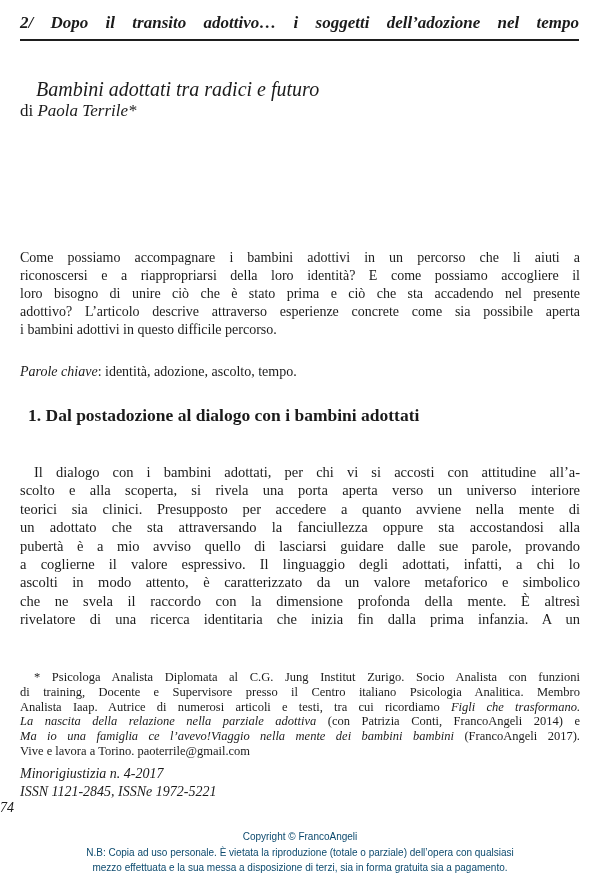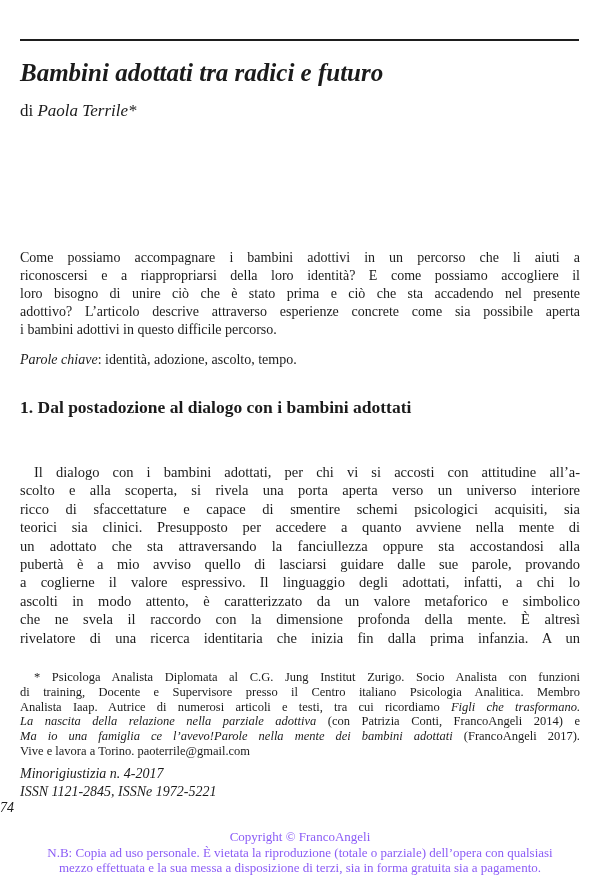--- a/index.html
+++ b/index.html
@@ -12,37 +12,37 @@
   .running-head {
     position:absolute; top:12px; left:20px; right:21px;
     font-size:17px; font-weight:bold; font-style:italic; line-height:22px;
     text-align:justify; text-align-last:justify;
   }
   .head-rule {
     position:absolute; top:39px; left:20px; right:21px;
     border-top:2px solid #1e1e1e; height:0;
   }
   .title {
-    position:absolute; top:56px; left:20px; right:20px; margin:0;
-    font-size:25px; font-style:italic; font-weight:bold; line-height:34px;
+    position:absolute; top:56px; left:20px; right:20px; margin:16px;
+    font-size:20px; font-style:italic; font-weight:normal; line-height:34px;
   }
   .byline {
     position:absolute; top:100px; left:20px;
     font-size:17px; line-height:21px;
   }
   .abstract {
     position:absolute; top:249px; left:20px; right:20px;
     font-size:14px; line-height:18px;
   }
   .keywords {
-    position:absolute; top:351px; left:20px; right:20px;
+    position:absolute; top:363px; left:20px; right:20px;
     font-size:14px; line-height:18px;
   }
   .heading {
-    position:absolute; top:396px; left:20px; right:20px; margin:0;
+    position:absolute; top:396px; left:20px; right:20px; margin:8px;
     font-size:17.5px; font-weight:bold; line-height:22px;
   }
   .body-text {
     position:absolute; top:443px; left:20px; right:20px;
     font-size:14.5px; line-height:18.4px;
   }
   .footnote {
     position:absolute; top:650px; left:20px; right:20px;
     font-size:12.5px; line-height:14.8px;
   }
@@ -50,35 +50,36 @@
     position:absolute; top:765px; left:20px; right:20px;
     display:flex; justify-content:space-between;
     font-size:14px; font-style:italic; line-height:18px;flex-direction:column;
   }
   .pagenum {
     position:absolute; top:799px; left:0; right:0;
     font-style:italic; font-size:14px; line-height:18px;
   }
   .copyright {
     position:absolute; top:829px; left:0; right:0;
-    font-family:Liberation Serif, serif; font-size:13px; line-height:15.5px;
-    color:#8b5cf6;
+    font-family:Liberation Sans, sans-serif; font-size:10px; line-height:15.5px;
+    color:#0c4a6e;
   }
 
   
   .lines .line { text-align:justify; text-align-last:justify; }
   .lines.last-left .line:last-child { text-align-last:left; }
   .lines.indent-first .line:first-child { text-indent:14px;margin-top:20px; }
   .copyright .line { text-align:center; text-align-last:center; white-space:nowrap; }
 </style>
 </head>
 <body>
 
 <div class="page">
 
+  <div class="running-head">2/ Dopo il transito adottivo… i soggetti dell’adozione nel tempo</div>
   <div class="head-rule"></div>
 
   <h1 class="title">Bambini adottati tra radici e futuro</h1>
 
   <div class="byline"><span>di </span><span class="it">Paola Terrile*</span></div>
 
   <div class="abstract lines last-left">
       <div class="line">Come possiamo accompagnare i bambini adottivi in un percorso che li aiuti a</div>
       <div class="line">riconoscersi e a riappropriarsi della loro identità? E come possiamo accogliere il</div>
       <div class="line">loro bisogno di unire ciò che è stato prima e ciò che sta accadendo nel presente</div>
@@ -86,36 +87,35 @@
       <div class="line">i bambini adottivi in questo difficile percorso.</div>
     </div>
 
   <div class="keywords"><span class="it">Parole chiave</span><span>: identità, adozione, ascolto, tempo.</span></div>
 
   <h2 class="heading">1. Dal postadozione al dialogo con i bambini adottati</h2>
 
   <div class="body-text lines indent-first">
       <div class="line">Il dialogo con i bambini adottati, per chi vi si accosti con attitudine all’a-</div>
       <div class="line">scolto e alla scoperta, si rivela una porta aperta verso un universo interiore</div>
-      <div class="line">ricco di sfaccettature e capace di smentire schemi psicologici acquisiti, sia</div>
       <div class="line">teorici sia clinici. Presupposto per accedere a quanto avviene nella mente di</div>
       <div class="line">un adottato che sta attraversando la fanciullezza oppure sta accostandosi alla</div>
       <div class="line">pubertà è a mio avviso quello di lasciarsi guidare dalle sue parole, provando</div>
       <div class="line">a coglierne il valore espressivo. Il linguaggio degli adottati, infatti, a chi lo</div>
       <div class="line">ascolti in modo attento, è caratterizzato da un valore metaforico e simbolico</div>
       <div class="line">che ne svela il raccordo con la dimensione profonda della mente. È altresì</div>
       <div class="line">rivelatore di una ricerca identitaria che inizia fin dalla prima infanzia. A un</div>
     </div>
 
   <div class="footnote lines last-left indent-first">
       <div class="line"><span>* Psicologa Analista Diplomata al C.G. Jung Institut Zurigo. Socio Analista con funzioni</span></div>
       <div class="line"><span>di training, Docente e Supervisore presso il Centro italiano Psicologia Analitica. Membro</span></div>
       <div class="line"><span>Analista Iaap. Autrice di numerosi articoli e testi, tra cui ricordiamo </span><span class="it">Figli che trasformano.</span></div>
       <div class="line"><span class="it">La nascita della relazione nella parziale adottiva</span><span> (con Patrizia Conti, FrancoAngeli 2014) e</span></div>
-      <div class="line"><span class="it">Ma io una famiglia ce l’avevo!Parole nella mente dei bambini adottati</span><span> (FrancoAngeli 2017).</span></div>
+      <div class="line"><span class="it">Ma io una famiglia ce l’avevo!Viaggio nella mente dei bambini bambini</span><span> (FrancoAngeli 2017).</span></div>
       <div class="line"><span>Vive e lavora a Torino. paoterrile@gmail.com</span></div>
     </div>
 
   <div class="journal">
     <span>Minorigiustizia n. 4-2017</span>
     <span>ISSN 1121-2845, ISSNe 1972-5221</span>
   </div>
 
   <div class="pagenum">74</div>
 

